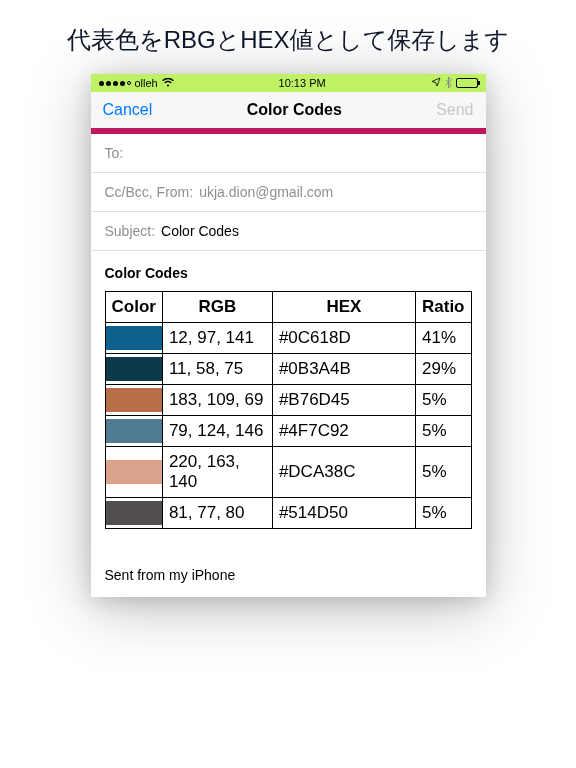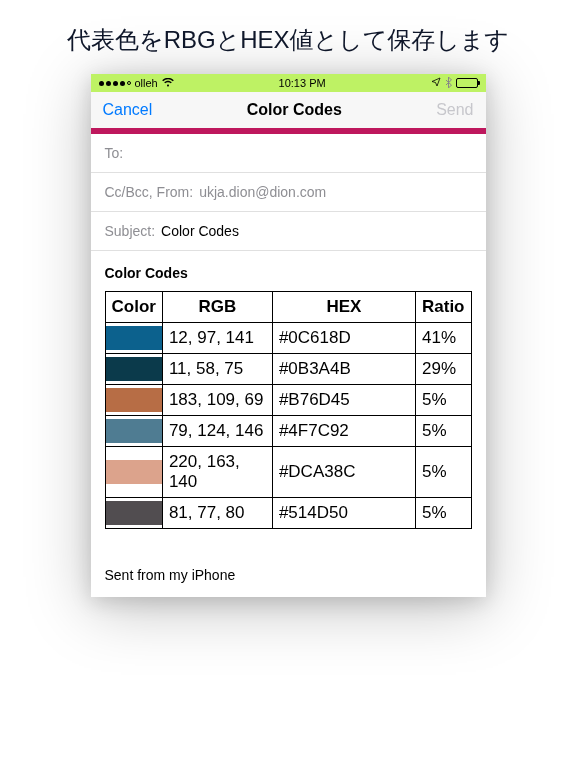--- a/index.html
+++ b/index.html
@@ -130,21 +130,21 @@
     <span class="nav-title">Color Codes</span>
     <span class="nav-right">Send</span>
   </div>
 
   <div class="compose">
     <div class="compose-row">
       <span>To:</span>
     </div>
     <div class="compose-row">
       <span>Cc/Bcc, From:</span>
-      <span>ukja.dion@dion.com</span>
+      <span>ukja.dion@gmail.com</span>
     </div>
     <div class="compose-row">
       <span>Subject:</span>
       <span class="value">Color Codes</span>
     </div>
 
     <div class="body-area">
       <div class="body-heading">Color Codes</div>
       <table class="colors">
         <thead>

